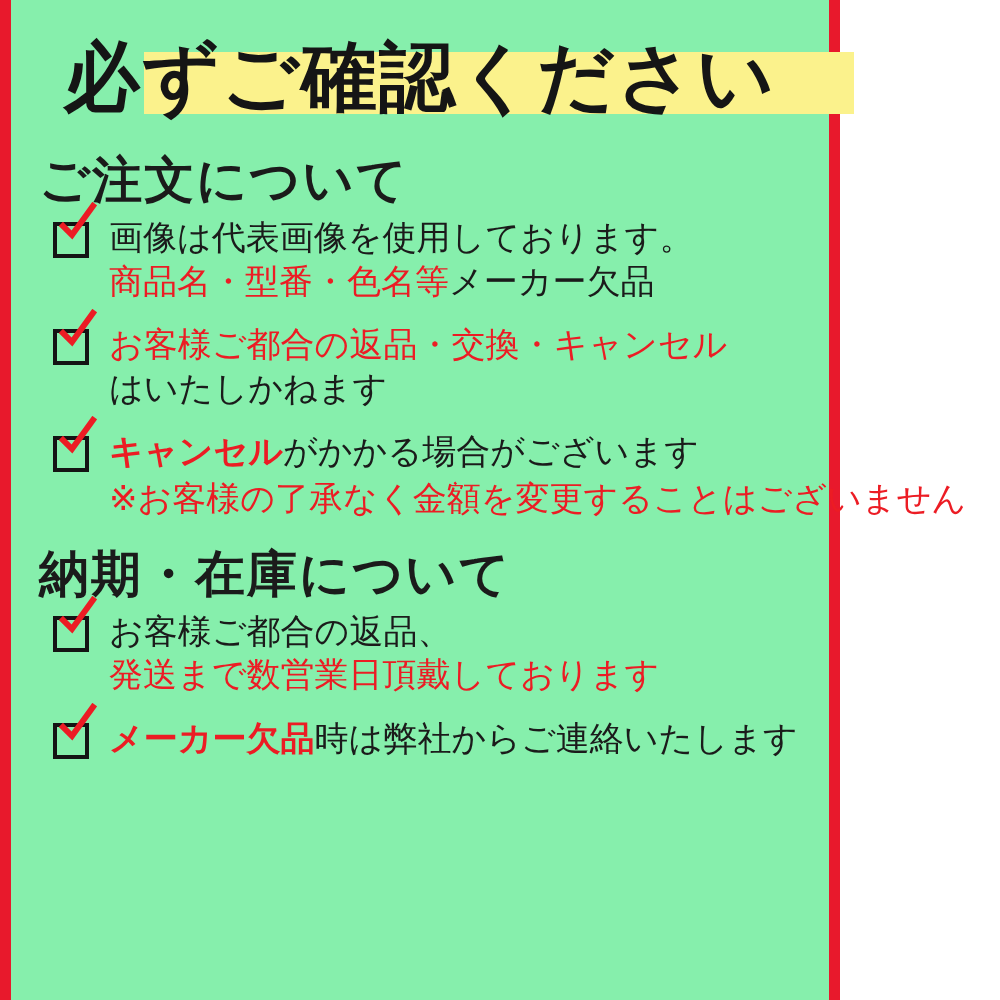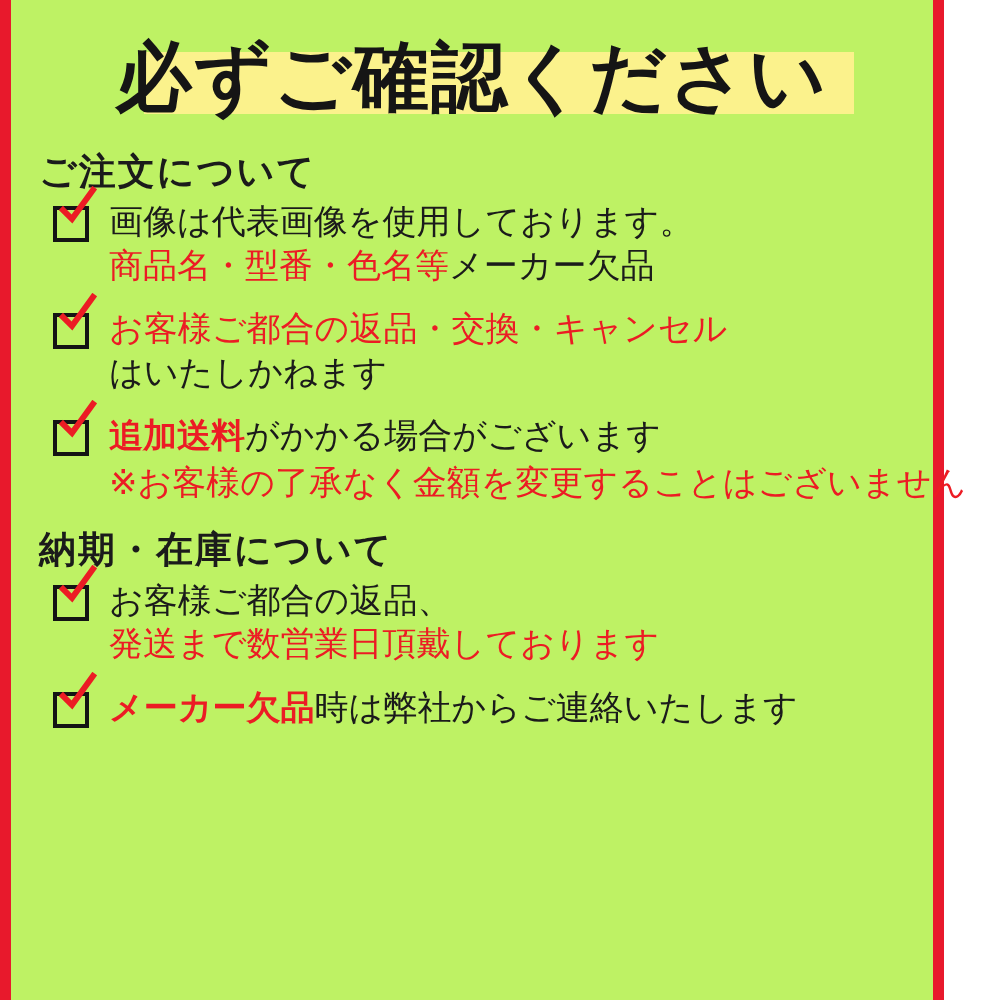--- a/index.html
+++ b/index.html
@@ -9,24 +9,24 @@
   body {
     width: 1000px;
     height: 1000px;
     background: #ffffff;
     font-family: "DejaVu Sans", "Liberation Sans", sans-serif;
     overflow: hidden;
   }
 
   .page {
     position: relative;
-    width: 944px;
+    width: 840px;
     height: 1000px;
     box-sizing: border-box;
-    background: #bef264;
+    background: #86efac;
   }
 
   
   .edge-bar {
     position: absolute;
     top: 0;
     width: 11px;
     height: 1000px;
     background: #e8192c;
   }
@@ -62,21 +62,21 @@
     font-size: 76px;
     font-weight: bold;
     letter-spacing: 2px;
     color: #151515;
     line-height: 1;
     margin-top: 4px;
   }
 
   
   .section-heading {
-    font-size: 37px;
+    font-size: 50px;
     font-weight: bold;
     color: #1b1b1b;
     letter-spacing: 2px;
     margin: 0 0 6px 28px;
     line-height: 1.2;
   }
   .section-heading.second {
     margin-top: 24px;
   }
 
@@ -164,21 +164,21 @@
         <div class="line">はいたしかねます</div>
       </div>
 
       <div class="check-item tight">
         <span class="check-box"></span>
         <span class="check-mark">
           <svg width="40" height="40" viewBox="0 0 40 40">
             <path d="M6 24 L15 33 L36 4" stroke="#ec1c24" stroke-width="6" fill="none" stroke-linecap="square" stroke-linejoin="miter"></path>
           </svg>
         </span>
-        <div class="line"><span style="color:#ec1c24;font-weight:bold">追加送料</span><span>がかかる場合がございます</span></div>
+        <div class="line"><span style="color:#ec1c24;font-weight:bold">キャンセル</span><span>がかかる場合がございます</span></div>
         <div class="note">※お客様の了承なく金額を変更することはございません</div>
       </div>
     </div>
 
     <div>
       <div class="section-heading second">納期・在庫について</div>
 
       <div class="check-item">
         <span class="check-box"></span>
         <span class="check-mark">

